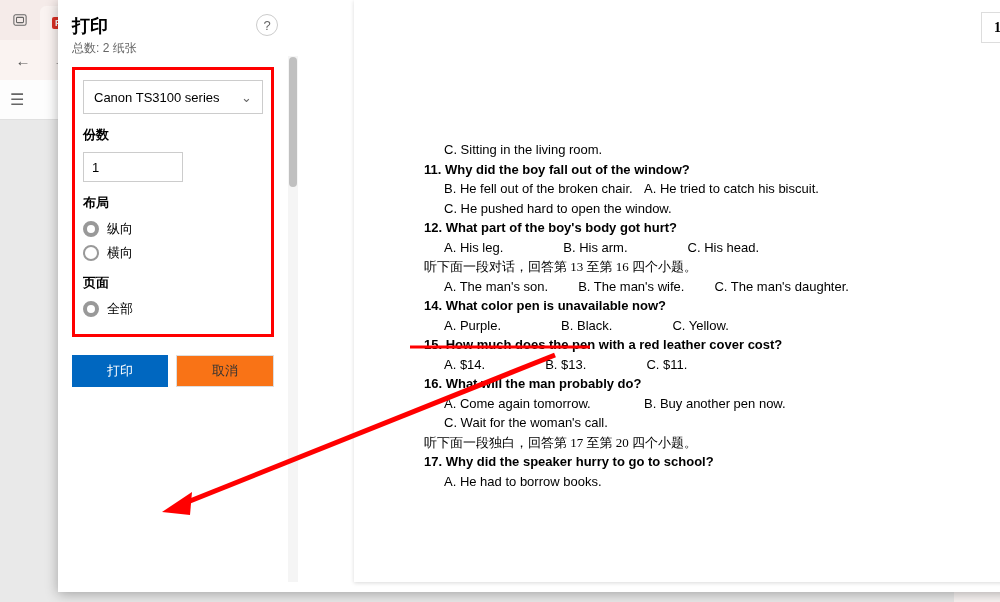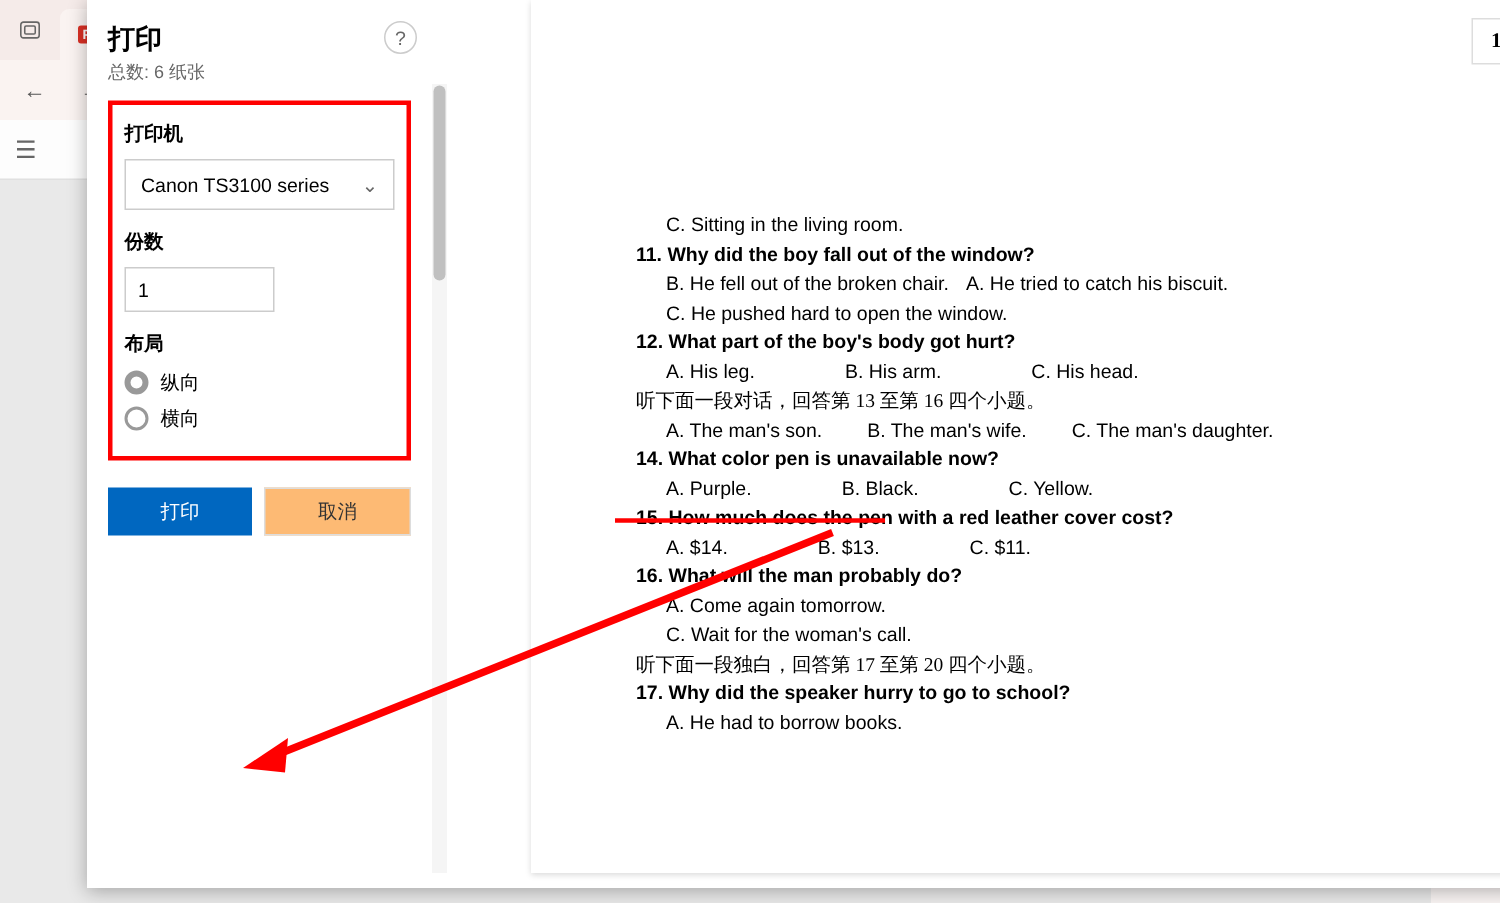--- a/index.html
+++ b/index.html
@@ -50,21 +50,21 @@
     .section-label:first-child { margin-top: 0; }
     .printer-select { width: 100%; height: 34px; border: 1px solid #ccc; display: flex; align-items: center; padding: 0 10px; font-size: 13px; justify-content: space-between; }
     .chevron { color: #666; }
     .copies-input { width: 100px; height: 30px; border: 1px solid #ccc; padding: 0 8px; font-size: 13px; }
     .radio-row { display: flex; align-items: center; gap: 8px; margin: 6px 0; font-size: 13px; }
     .radio-circle { width: 16px; height: 16px; border-radius: 50%; border: 4px solid #999; }
     .radio-circle.unchecked { border: 2px solid #999; }
     
     .action-row { display: flex; gap: 8px; margin-top: 18px; }
     .btn-primary { flex: 1; height: 32px; background: #0067c0; color: #fff; border: none; font-size: 13px; display: flex; align-items: center; justify-content: center; }
-    .btn-secondary { flex: 1; height: 32px; background: #fdba74; color: #333; border: 1px solid #ddd; font-size: 13px; display: flex; align-items: center; justify-content: center; }
+    .btn-secondary { flex: 1; height: 32px; background: #f97316; color: #333; border: 1px solid #ddd; font-size: 13px; display: flex; align-items: center; justify-content: center; }
     
     .scroll-track { width: 10px; background: #f5f5f5; position: absolute; top: 40px; right: 0; bottom: 10px; }
     .scroll-thumb { width: 8px; margin: 1px; height: 130px; background: #c0c0c0; border-radius: 4px; }
     
     .right-sidebar { position: absolute; top: 80px; right: 0; width: 46px; bottom: 0; background: #faf5f4; display: flex; flex-direction: column; align-items: center; padding-top: 8px; gap: 14px; }
     .sidebar-icon { width: 24px; height: 24px; display: flex; align-items: center; justify-content: center; font-size: 16px; color: #555; }
     .sidebar-bottom { margin-top: auto; margin-bottom: 10px; display: flex; flex-direction: column; gap: 10px; }
     
     .red-arrow { position: absolute; z-index: 20; pointer-events: none; }
     .arrow1 { top: 340px; left: 410px; }
@@ -122,39 +122,43 @@
 <div class="content-area">
   <div class="doc-toolbar-band">
     <span class="hamburger">☰</span>
     <span class="gear-icon">⚙</span>
   </div>
 </div>
 
 <div class="print-dialog">
   <div class="dialog-left">
     <div class="dialog-title">打印</div>
-    <div class="dialog-subtitle">总数: 6 纸张</div>
+    <div class="dialog-subtitle">总数: 2 纸张</div>
     <div class="help-circle">?</div>
 
     <div class="red-box">
-      <div class="section-label">打印机</div>
       <div class="printer-select">
         <span>Canon TS3100 series</span>
         <span class="chevron">⌄</span>
       </div>
       <div class="section-label">份数</div>
       <input class="copies-input" value="1" style="">
       <div class="section-label">布局</div>
       <div class="radio-row">
         <div class="radio-circle"></div>
         <span>纵向</span>
       </div>
       <div class="radio-row">
         <div class="radio-circle unchecked"></div>
         <span>横向</span>
+      </div>
+      <div class="section-label">页面</div>
+      <div class="radio-row">
+        <div class="radio-circle"></div>
+        <span>全部</span>
       </div>
     </div>
 
     <div class="action-row">
       <div class="btn-primary">打印</div>
       <div class="btn-secondary">取消</div>
     </div>
   </div>
 
   <div class="scroll-track" style="left:230px;right:auto;top:56px">
@@ -190,20 +194,21 @@
       </div>
     <div><strong>15. How much does the pen with a red leather cover cost?</strong></div>
     <div class="opts">
         <span>A. $14.</span>
         <span>B. $13.</span>
         <span>C. $11.</span>
       </div>
     <div><strong>16. What will the man probably do?</strong></div>
     <div class="opts2">
         <span>A. Come again tomorrow.</span>
+        <span>B. Buy another pen now.</span>
       </div>
     <div class="indent">C. Wait for the woman's call.</div>
     <div class="cn-note">听下面一段独白，回答第 17 至第 20 四个小题。</div>
     <div><strong>17. Why did the speaker hurry to go to school?</strong></div>
     <div class="opts2" style="">
         <span>A. He had to borrow books.</span>
       </div>
   </div>
 
   <div class="scroll-track">

